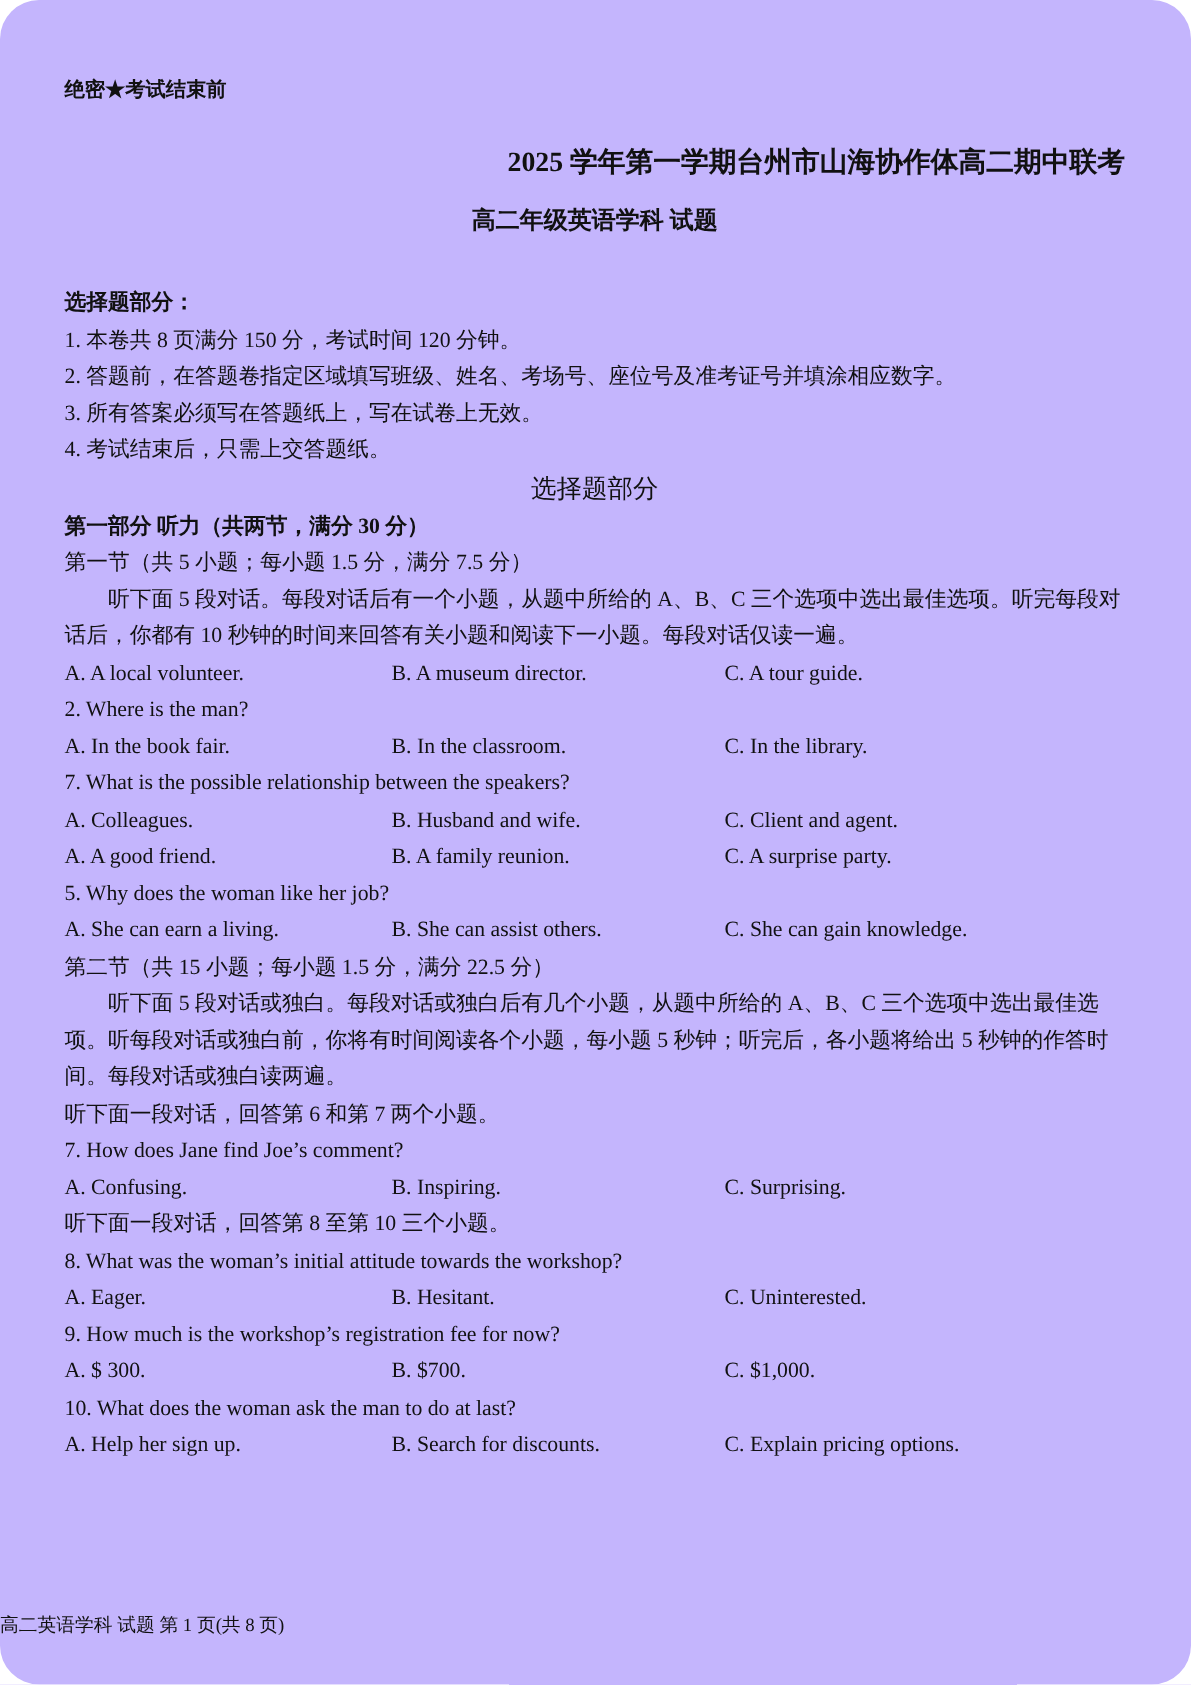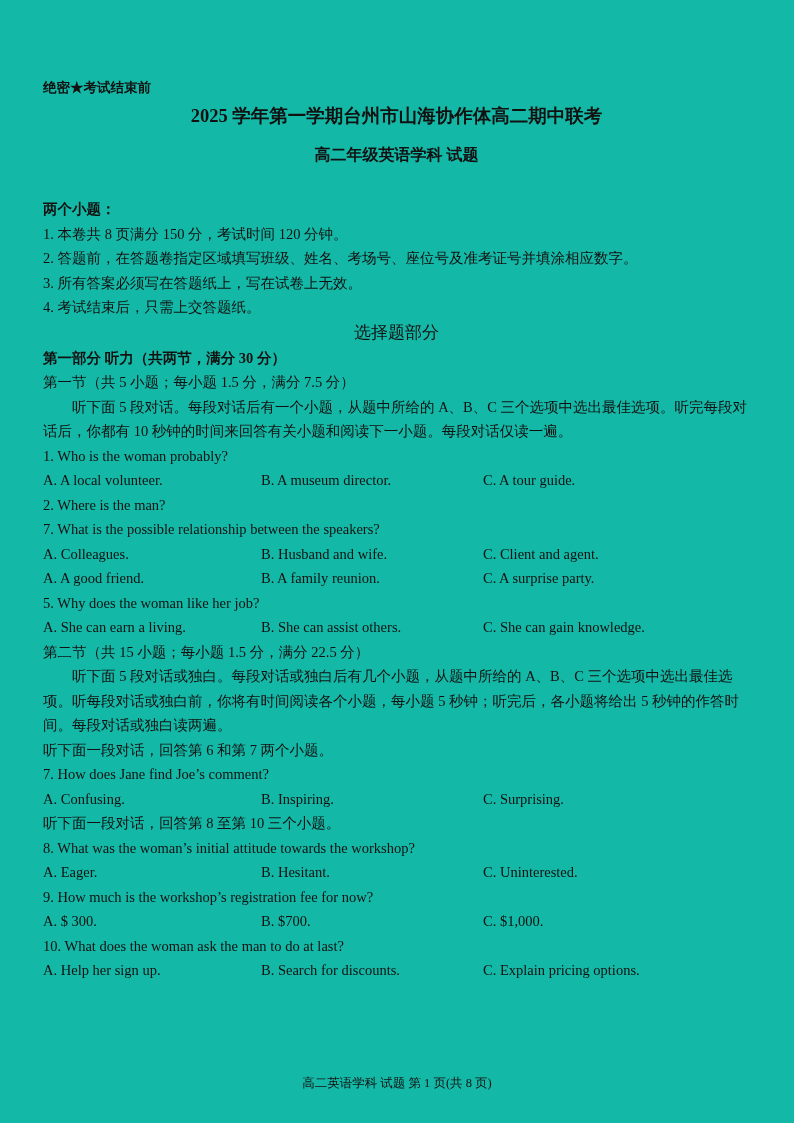--- a/index.html
+++ b/index.html
@@ -1,86 +1,91 @@
 <!DOCTYPE html>
 <html><head>
 <meta charset="utf-8">
 <style>
   * { box-sizing: border-box; }
   html, body { margin: 0; padding: 0; background: #ffffff; }
   .page {
     width: 794px;
     height: 1123px;
     position: relative;
-    padding: 80px 44px 0 43px;
+    padding: 52px 44px 0 43px;
     font-family: "Liberation Serif", "DejaVu Serif", serif;
     font-size: 14.5px;
     line-height: 24.5px;
     color: #111111;
-    background: #14b8a6;
+    background: #c4b5fd;
     overflow: hidden;
+    border-radius: 26px;
   }
   .secrecy { font-weight: bold; font-size: 13.5px; line-height: 16px; }
-  .title { text-align: center; font-weight: bold; font-size: 18.5px; line-height: 26px; margin-top: 7px; }
+  .title { text-align: right; font-weight: bold; font-size: 18.5px; line-height: 26px; margin-top: 28px; }
   .subtitle { text-align: center; font-weight: bold; font-size: 16px; line-height: 24px; margin-top: 14px; }
   .notice { margin-top: 30px; }
   .notice-heading { font-weight: bold; }
   .choice-title { text-align: center; font-weight: normal; font-size: 17px; line-height: 26px; }
   .part-heading { font-weight: bold; }
   .para-indent { text-indent: 2em; }
   .question { }
   .options {
     display: grid;
     grid-template-columns: 218px 222px auto;
   }
   .opt { white-space: nowrap; }
   .footer {
     position: absolute;
     left: 0; right: 0; bottom: 32px;
-    text-align: center;
+    text-align: left;
     font-size: 12.5px;
     line-height: 16px;
   }
 </style>
 </head>
 <body>
 
 <div class="page">
 
   <div class="secrecy">绝密★考试结束前</div>
 
   <div class="title">2025 学年第一学期台州市山海协作体高二期中联考</div>
   <div class="subtitle">高二年级英语学科 试题</div>
 
   <div class="notice">
-    <div class="notice-heading">两个小题：</div>
+    <div class="notice-heading">选择题部分：</div>
     <div class="notice-item">1. 本卷共 8 页满分 150 分，考试时间 120 分钟。</div>
     <div class="notice-item">2. 答题前，在答题卷指定区域填写班级、姓名、考场号、座位号及准考证号并填涂相应数字。</div>
     <div class="notice-item">3. 所有答案必须写在答题纸上，写在试卷上无效。</div>
     <div class="notice-item">4. 考试结束后，只需上交答题纸。</div>
   </div>
 
   <div class="choice-title">选择题部分</div>
 
   <div class="part-heading">第一部分 听力（共两节，满分 30 分）</div>
 
   <div class="section-heading">第一节（共 5 小题；每小题 1.5 分，满分 7.5 分）</div>
   <div class="para-indent">听下面 5 段对话。每段对话后有一个小题，从题中所给的 A、B、C 三个选项中选出最佳选项。听完每段对话后，你都有 10 秒钟的时间来回答有关小题和阅读下一小题。每段对话仅读一遍。</div>
 
   <div class="question">
-    <div class="stem">1. Who is the woman probably?</div>
     <div class="options">
       <span class="opt">A. A local volunteer.</span>
       <span class="opt">B. A museum director.</span>
       <span class="opt">C. A tour guide.</span>
     </div>
   </div>
 
   <div class="question">
     <div class="stem">2. Where is the man?</div>
+    <div class="options">
+      <span class="opt">A. In the book fair.</span>
+      <span class="opt">B. In the classroom.</span>
+      <span class="opt">C. In the library.</span>
+    </div>
   </div>
 
   <div class="question">
     <div class="stem">7. What is the possible relationship between the speakers?</div>
     <div class="options">
       <span class="opt">A. Colleagues.</span>
       <span class="opt">B. Husband and wife.</span>
       <span class="opt">C. Client and agent.</span>
     </div>
   </div>

